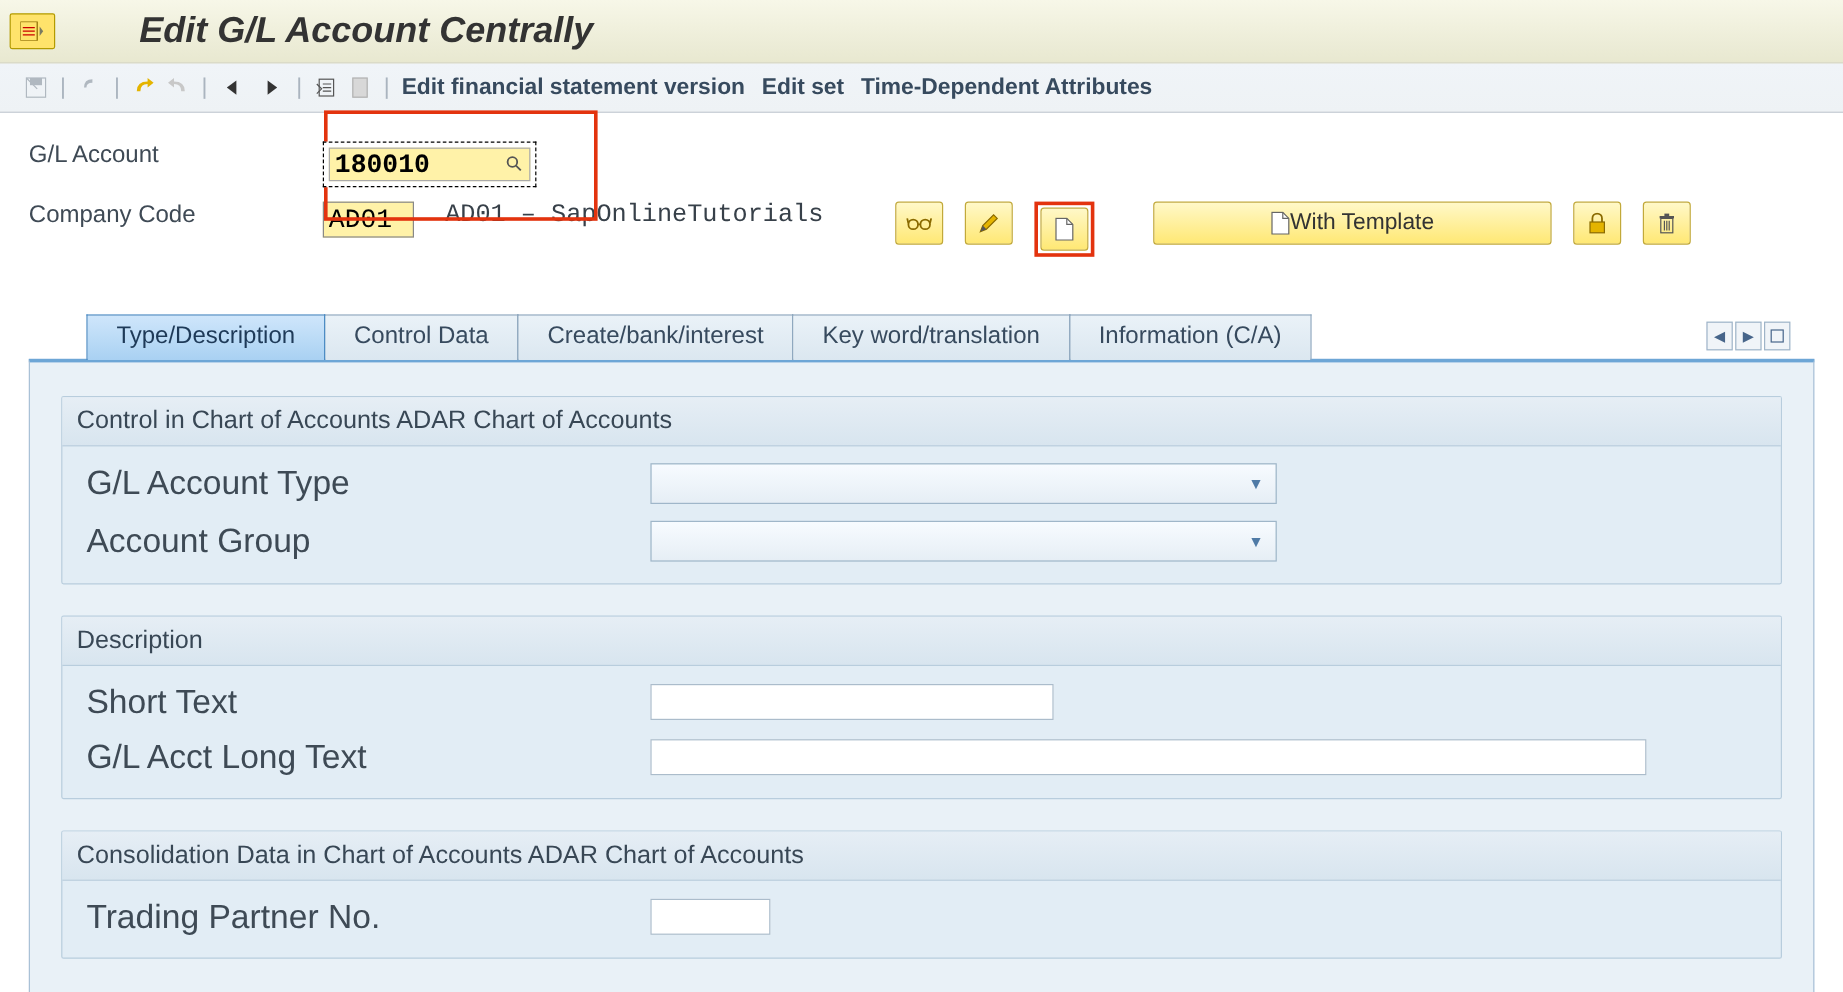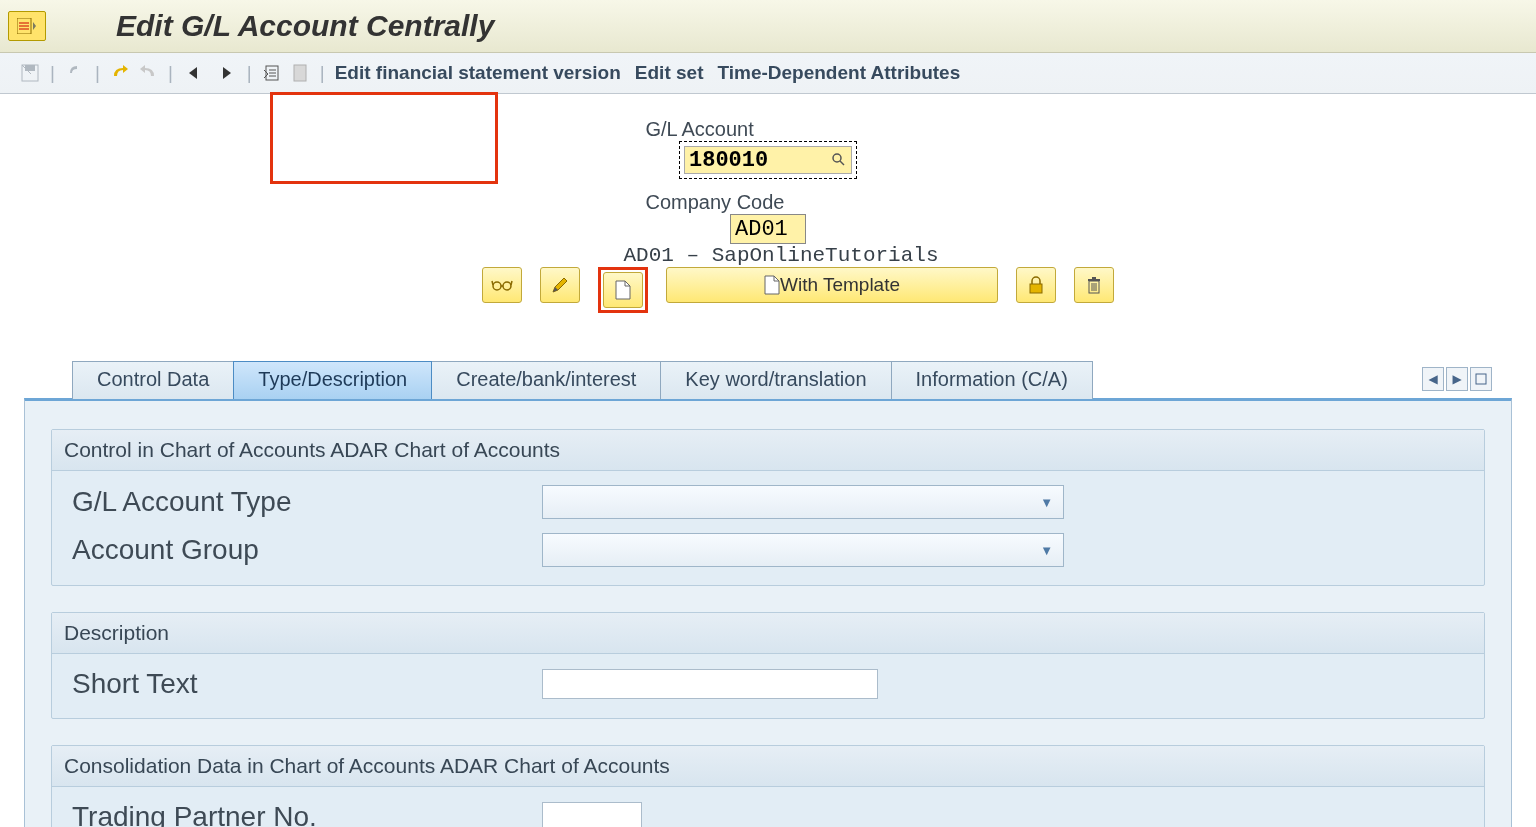--- a/index.html
+++ b/index.html
@@ -6,31 +6,31 @@
   body{width:1536px;height:827px;overflow:hidden;}
   .titlebar{background:linear-gradient(#f7f7e8,#e8e8d0);height:52px;border-bottom:1px solid #c8c8b0;display:flex;align-items:center;padding-left:8px;}
   .titlebar .icon-btn{background:#ffe36b;border:1px solid #b39a00;border-radius:2px;height:28px;width:36px;display:flex;align-items:center;justify-content:center;gap:0;}
   .titlebar .title{font-style:italic;font-weight:bold;font-size:30px;margin-left:70px;color:#333;}
   .toolbar{background:linear-gradient(#f0f4f8,#eef2f5);border-bottom:1px solid #c0c8d0;height:40px;display:flex;align-items:center;padding-left:20px;gap:8px;color:#374a5e;font-size:19px;}
   .toolbar .sep{color:#aab4bf;padding:0 2px;}
   .tb-ico{width:20px;height:20px;display:inline-flex;align-items:center;justify-content:center;color:#47658a;}
   .tb-ico.dis{color:#b0b8c0;}
   .tb-link{cursor:pointer;font-weight:bold;}
   .content{padding:24px 24px 0 24px;}
-  .row{display:flex;align-items:center;margin-bottom:12px;flex-direction:column;}
+  .row{display:flex;margin-bottom:12px;}
   .lbl{width:245px;color:#3f4a55;font-size:20px;}
   .redbox{position:absolute;border:3px solid #e3330e;pointer-events:none;}
   .wrap{position:relative;}
   .gl-input-box{border:1px dashed #000;padding:4px;display:inline-block;background:#fff;}
   .gl-input{background:#fff2a8;border:1px solid #aaa;height:28px;width:168px;font:inherit;font-family:"Courier New",monospace;font-weight:bold;font-size:22px;padding:0 26px 0 4px;box-sizing:border-box;color:#000;}
   .search-ico{position:absolute;right:10px;top:50%;transform:translateY(-50%);width:16px;height:16px;color:#555;}
   .cc-input{background:#fff2a8;border:1px solid #888;height:30px;width:76px;font:inherit;font-family:Liberation Mono, monospace;font-size:22px;padding:0 4px;box-sizing:border-box;color:#000;}
   .cc-desc{font-size:21px;color:#374049;margin-left:26px;font-family:"Courier New",monospace;}
   .action-btn{background:linear-gradient(#fff8c8,#ffe874);border:1px solid #c2a93a;border-radius:3px;height:34px;width:38px;display:flex;align-items:center;justify-content:center;cursor:pointer;}
-  .action-btn.wide{width:330px;font-size:19px;color:#333;}
+  .action-btn.wide{width:330px;font-size:19px;color:#333;margin-left:31px;}
   .action-row{display:flex;gap:18px;margin-left:60px;}
   .redbox2{border:3px solid #e3330e;padding:2px;}
   .tabs-wrap{margin-top:48px;position:relative;}
   .tabs{display:flex;align-items:flex-end;padding-left:48px;}
   .tab{background:linear-gradient(#eaf2f8,#dbe7f0);border:1px solid #8fa8bf;border-bottom:none;padding:6px 24px 8px 24px;font-size:20px;color:#374a5e;position:relative;margin-right:-1px;cursor:pointer;}
   .tab.active{background:linear-gradient(#cfe6fb,#a9d1f2);border:1px solid #4c8cc4;border-bottom:none;font-size:20px;color:#1e3a58;z-index:2;}
   .tab-tail{position:absolute;right:20px;top:6px;display:flex;gap:2px;}
   .tab-scroll{width:20px;height:22px;background:#f0f4f8;border:1px solid #9fb4c8;display:flex;align-items:center;justify-content:center;font-size:12px;color:#47658a;cursor:pointer;}
   .panel{background:#e9f1f7;border:1px solid #a9c1d6;border-top:3px solid #6da6d6;margin-top:-1px;padding:28px 26px;}
   .group{background:#e2edf5;border:1px solid #b8cddd;border-radius:2px;margin-bottom:26px;}
@@ -186,22 +186,22 @@
             <line x1="10" y1="7" x2="10" y2="15" stroke="#555"></line>
             <rect x="2" y="3" width="12" height="2" fill="#555"></rect>
             <rect x="6" y="1" width="4" height="2" fill="#555"></rect>
           </svg>
       </div>
     </div>
   </div>
 
   <div class="tabs-wrap">
     <div class="tabs">
+      <div class="tab active">Type/Description</div>
       <div class="tab">Control Data</div>
-      <div class="tab active">Type/Description</div>
       <div class="tab">Create/bank/interest</div>
       <div class="tab">Key word/translation</div>
       <div class="tab">Information (C/A)</div>
     </div>
     <div class="tab-tail">
       <div class="tab-scroll">◀</div>
       <div class="tab-scroll">▶</div>
       <div class="tab-scroll">
           <svg width="12" height="12" viewBox="0 0 12 12">
             <rect x="1" y="1" width="10" height="10" fill="none" stroke="#47658a"></rect>
@@ -231,20 +231,24 @@
         </div>
       </div>
 
       <div class="group">
         <div class="group-h">Description</div>
         <div class="group-body">
           <div class="frow">
             <div class="flbl">Short Text</div>
             <input class="txtin short" value="" style="">
           </div>
+          <div class="frow">
+            <div class="flbl">G/L Acct Long Text</div>
+            <input class="txtin long" value="" style="">
+          </div>
         </div>
       </div>
 
       <div class="group" style="margin-bottom:0;">
         <div class="group-h">Consolidation Data in Chart of Accounts ADAR Chart of Accounts</div>
         <div class="group-body">
           <div class="frow">
             <div class="flbl">Trading Partner No.</div>
             <input class="txtin tiny" value="" style="">
           </div>

